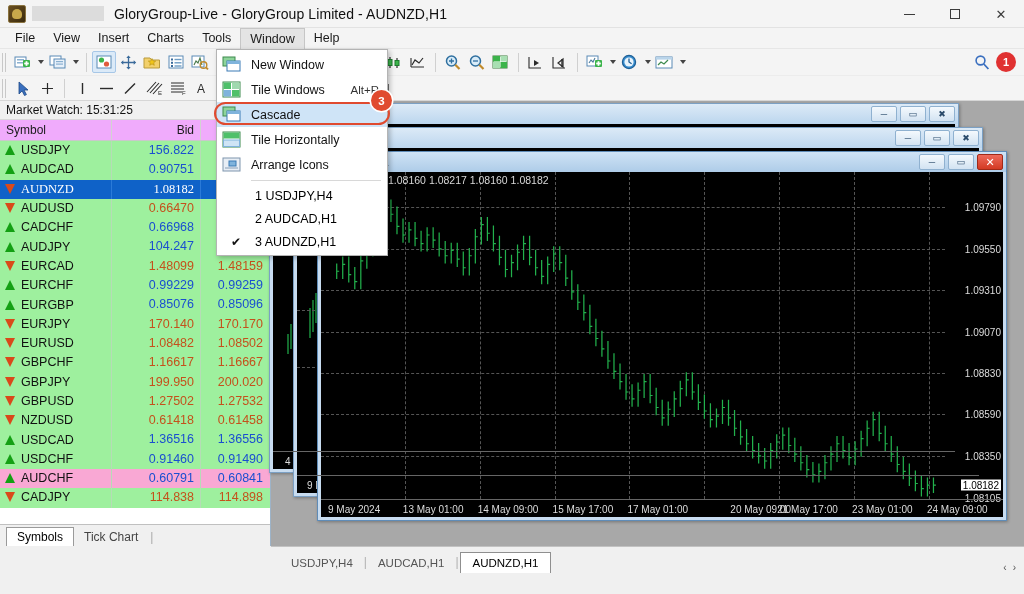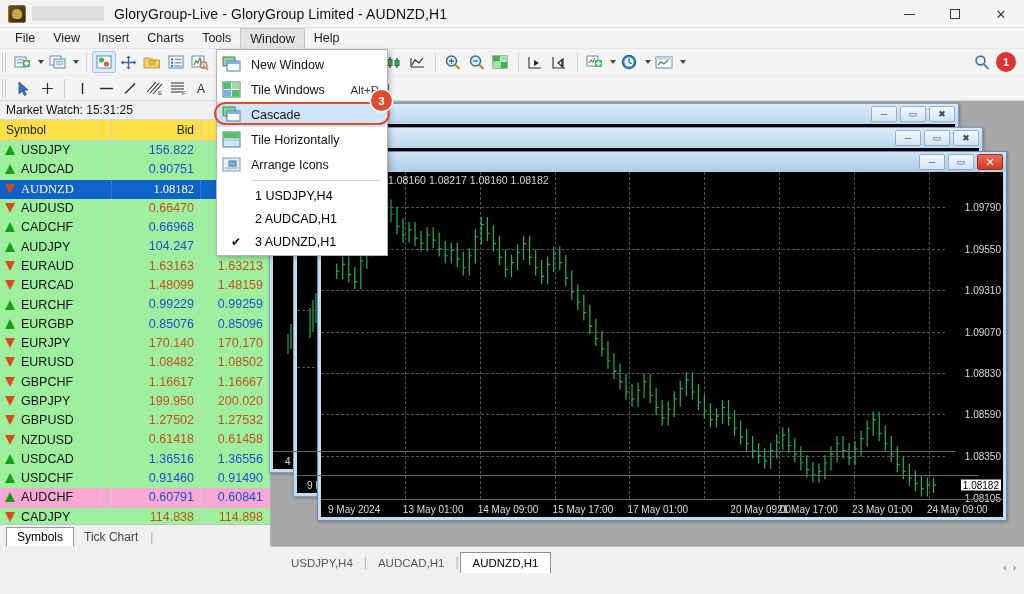--- a/index.html
+++ b/index.html
@@ -84,21 +84,21 @@
 
   
   .mw {
     position:absolute; left:0; top:101px; width:271px; height:445px;
     background:#fff; border-right:1px solid #9db3c8; display:flex; flex-direction:column;
   }
   .mw-title {
     height:19px; background:#f0f0f0; font-size:12px; color:#111; padding-left:6px;
     line-height:19px; border-bottom:1px solid #d8d8d8;
   }
-  .mw-head { display:flex; height:21px; background:#fde047; border-bottom:1px solid #c9c9c9; }
+  .mw-head { display:flex; height:21px; background:#f0abfc; border-bottom:1px solid #c9c9c9; }
   .mw-head div {
     font-size:12px; color:#1a1a1a; line-height:20px; border-right:1px solid #d2d2d2;
   }
   .hc-sym { width:112px; padding-left:6px; }
   .hc-bid { width:89px; text-align:right; padding-right:6px; }
   .hc-ask { width:68px; text-align:right; padding-right:6px; }
   .mw-rows { flex:1; overflow:hidden; }
   .mw-row { display:flex; height:19.3px; background:#9ef09e; }
   .mw-row.alt { background:#f9a8d4; }
   .mw-row.sel { background:#0f62c8;font-family:Liberation Serif, serif; }
@@ -543,28 +543,20 @@
           <div class="c-bid v-up">0.66968</div>
           <div class="c-ask v-up">0.66998</div>
         </div>
         <div class="mw-row">
           <div class="c-sym">
             <span class="arrow up"></span>
             <span>AUDJPY</span>
           </div>
           <div class="c-bid v-up">104.247</div>
           <div class="c-ask v-up">104.277</div>
-        </div>
-        <div class="mw-row">
-          <div class="c-sym">
-            <span class="arrow down"></span>
-            <span>EURAUD</span>
-          </div>
-          <div class="c-bid v-dn">1.63163</div>
-          <div class="c-ask v-dn">1.63213</div>
         </div>
         <div class="mw-row">
           <div class="c-sym">
             <span class="arrow down"></span>
             <span>EURCAD</span>
           </div>
           <div class="c-bid v-dn">1.48099</div>
           <div class="c-ask v-dn">1.48159</div>
         </div>
         <div class="mw-row">

